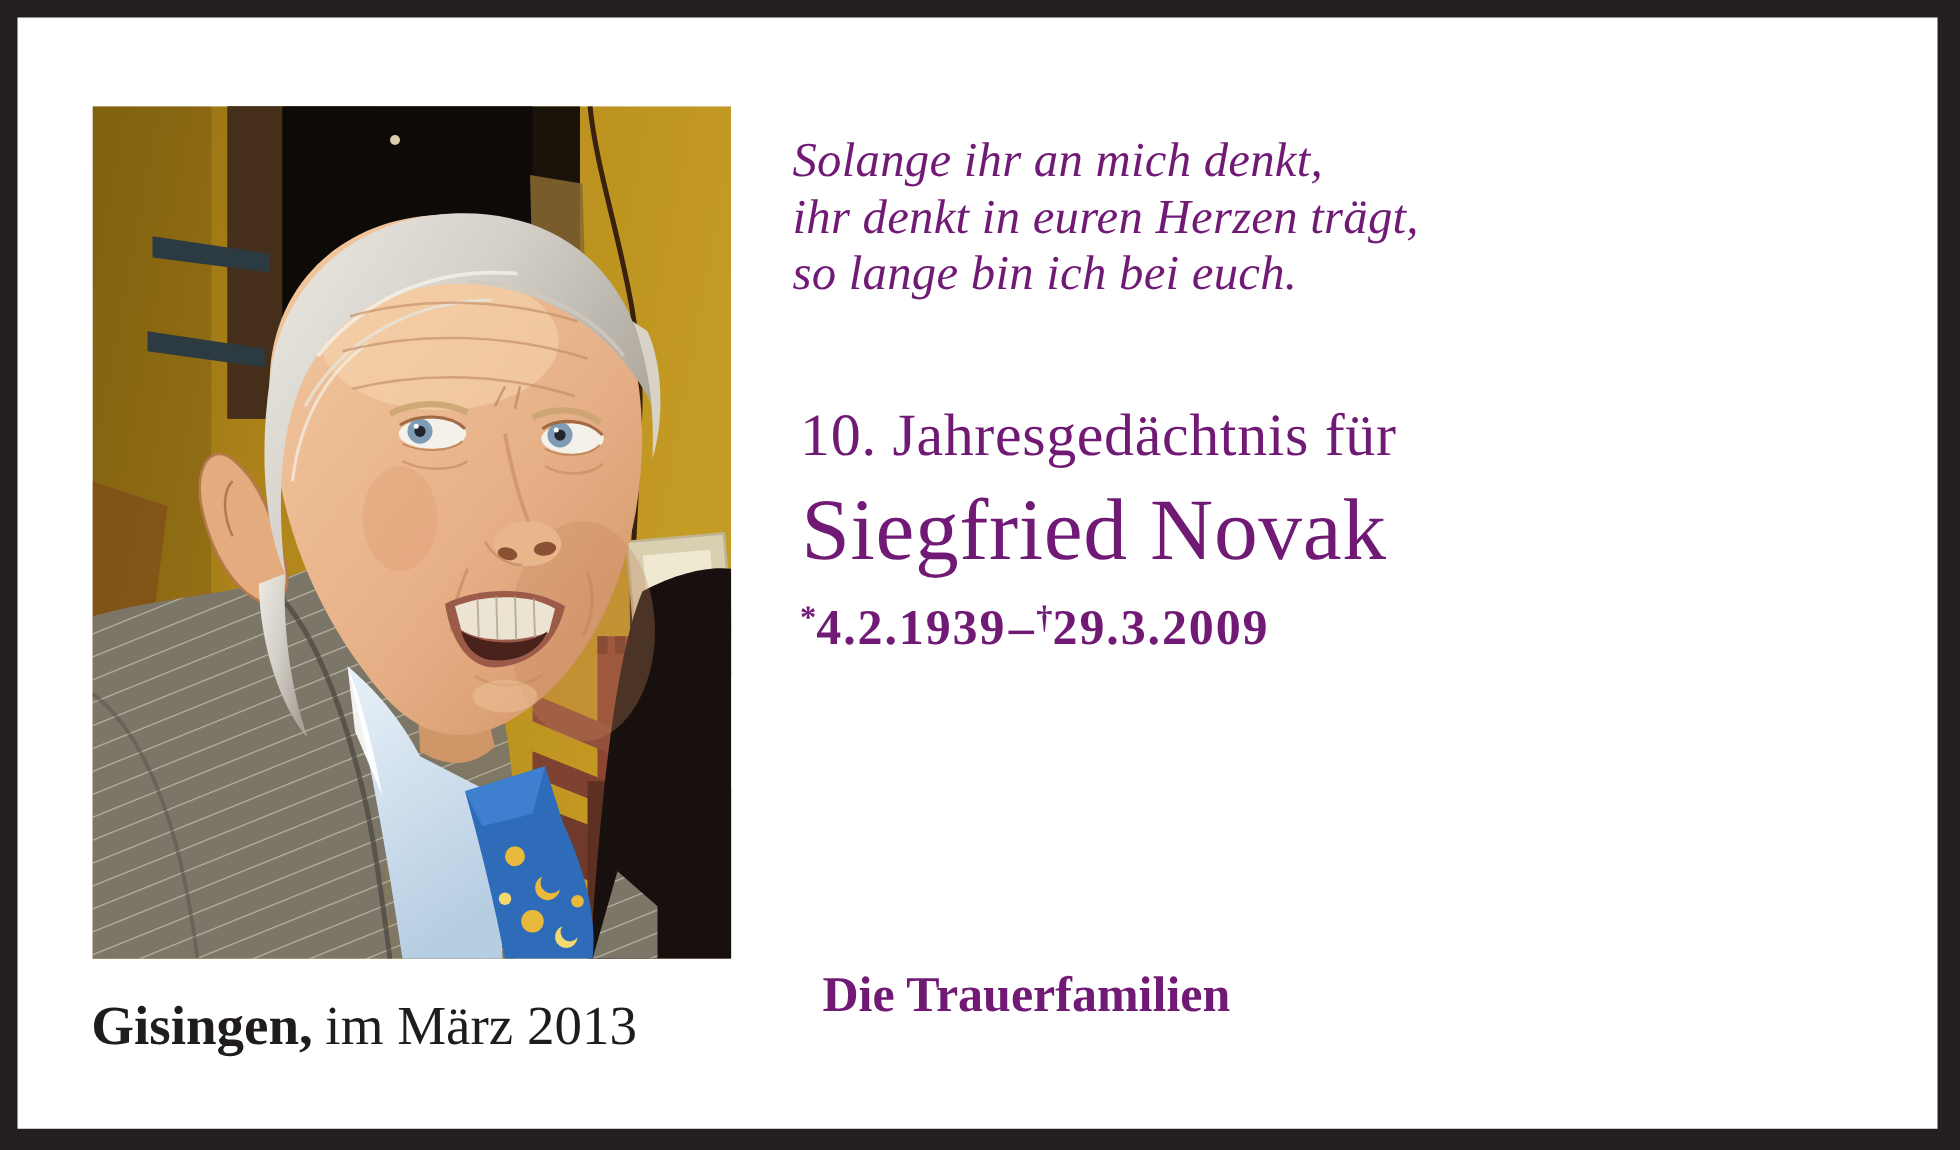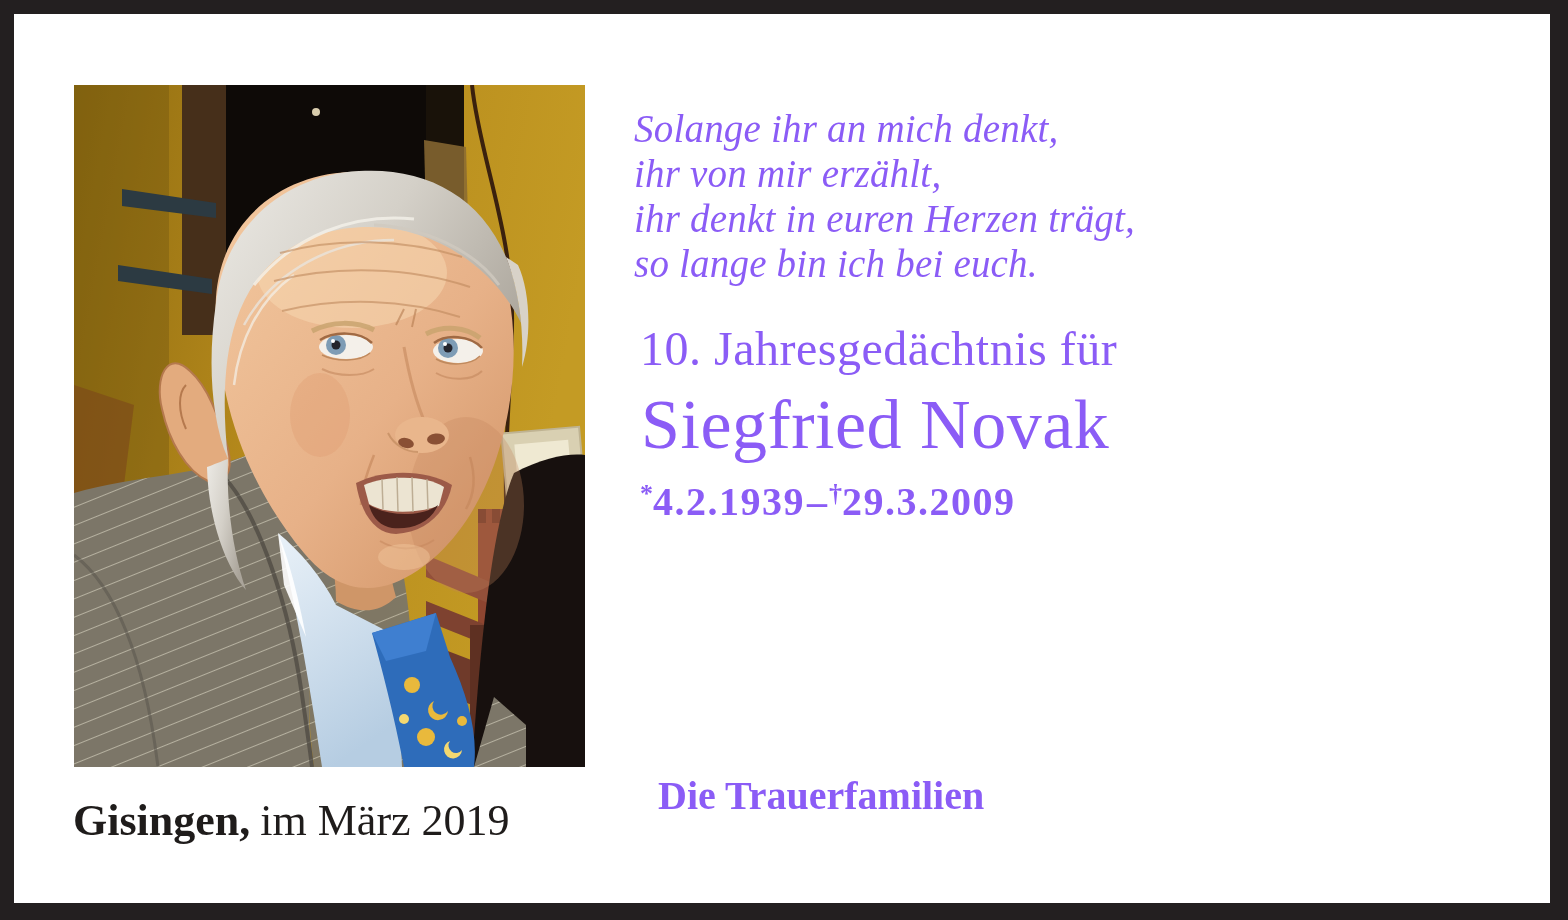--- a/index.html
+++ b/index.html
@@ -14,21 +14,21 @@
     position:absolute;
     left:14px;top:14px;
     width:1536px;height:889px;
     background:#ffffff;
     overflow:hidden;
   }
   .photo{
     position:absolute;left:60px;top:71px;
     width:511px;height:682px;display:block;
   }
-  .col{position:absolute;left:626px;width:848px;color:#8b5cf6;}
+  .col{position:absolute;left:626px;width:848px;color:#701a75;}
   .poem{
     top:92px;left:620px;
     font-style:italic;
     font-size:39px;line-height:45px;
     letter-spacing:0.2px;
   }
   .occasion{
     top:311px;
     font-size:48px;line-height:48px;
     letter-spacing:0.5px;
@@ -225,34 +225,33 @@
           <path d="M295,420 C315,432 348,432 364,420 C356,439 336,445 318,443 C306,441 298,432 295,420 Z" fill="#4a221c"></path>
 
           <path d="M306,456 C322,466 344,466 360,455" stroke="#c4875c" stroke-width="2" fill="none" opacity="0.55"></path>
           <ellipse cx="330" cy="472" rx="26" ry="13" fill="#f2c89e" opacity="0.45"></ellipse>
         </g>
       </g>
     </svg>
 
     <div class="col poem">
       <div>Solange ihr an mich denkt,</div>
-      <div>ihr von mir erzählt,</div>
       <div>ihr denkt in euren Herzen trägt,</div>
       <div>so lange bin ich bei euch.</div>
     </div>
 
     <div class="col occasion">10. Jahresgedächtnis für</div>
 
     <h1 class="col name">Siegfried Novak</h1>
 
     <div class="col dates">
       <span class="sym">*</span><span>4.2.1939</span><span class="dash">–</span><span class="sym">†</span><span>29.3.2009</span>
     </div>
 
 
     <div class="col sig">Die Trauerfamilien</div>
 
     <div class="placeline">
-      <span class="b">Gisingen,</span><span>im März 2019</span>
+      <span class="b">Gisingen,</span><span>im März 2013</span>
     </div>
 
   </div>
 </div>
 
 </body></html>

